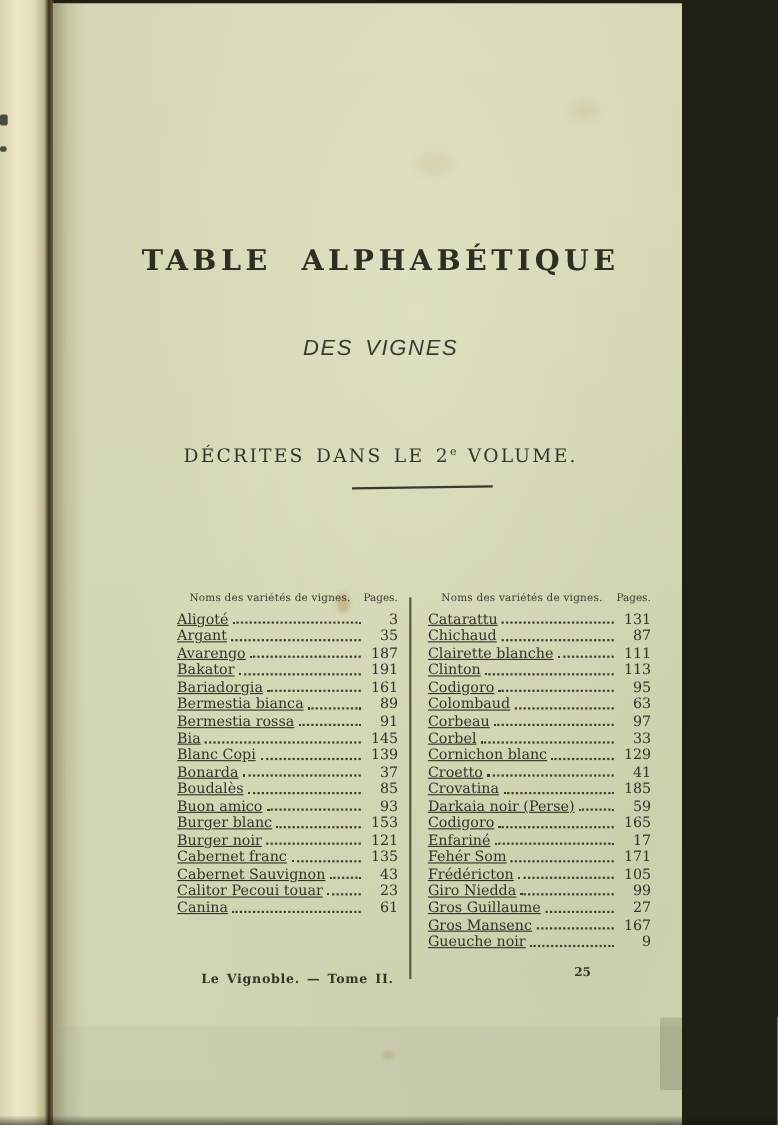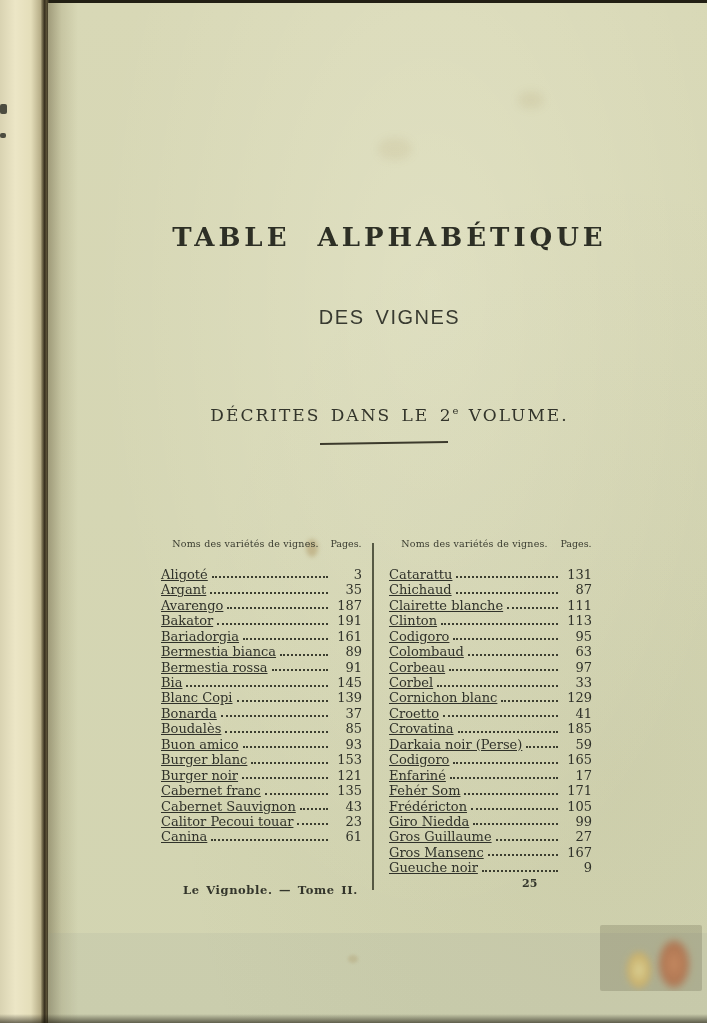--- a/index.html
+++ b/index.html
@@ -30,21 +30,21 @@
   .edge-fragment-2 { top:133px; width:6px; height:5px; }
 
   .page-crease {
     position:absolute; left:41px; top:0; width:8px; height:1023px;
     background:linear-gradient(90deg, rgba(60,52,30,.1), #3c3422 45%, #5a5136 70%, rgba(90,80,50,.2));
     z-index:3;
   }
 
   
   .book-page {
-    position:absolute; left:48px; top:3px; width:659px; height:1020px;
+    position:absolute; left:48px; top:3px; width:572px; height:1020px;
     background:
       radial-gradient(ellipse at 58% 28%, rgba(255,255,238,.22), transparent 62%),
       radial-gradient(ellipse at 85% 75%, rgba(120,118,80,.07), transparent 55%),
       linear-gradient(#d8d8b6, #d2d4b1);
     z-index:4; overflow:hidden;
     color:#32342a;
     padding-left:28px;
   }
   
   .book-page::before {
@@ -83,36 +83,36 @@
   }
 
   
   .heading { position:absolute; left:0; right:0; text-align:center; padding-left:24px; white-space:nowrap; }
   .main-title {
     top:219px; font-size:26px; font-weight:700; letter-spacing:4px; word-spacing:14px;
     color:#2d2f25;
   }
   .subtitle {
     top:303px; font-family:"Liberation Sans", sans-serif; font-size:20px;
-    letter-spacing:1.5px; word-spacing:4px; color:#383a30; font-weight:400;
+    letter-spacing:1.5px; word-spacing:4px; color:#383a30; font-weight:400;font-style:italic;
   }
   .volume-line {
     top:366px; font-size:17px; letter-spacing:2px; word-spacing:3px; color:#33352b;margin-top:36px;
   }
   .volume-line sup { font-size:10px; vertical-align:super; letter-spacing:0; }
   .title-rule {
     position:absolute; left:272px; top:439px; width:128px; height:2px;
     background:#3c3a2c; transform:rotate(-0.8deg);
   }
 
   
   .index-col { position:absolute; top:535px; font-size:13px; color:#30322a; }
   .index-col-left  { left:113px; width:201px; }
   .index-col-right { left:341px; width:203px; }
-  .col-header { display:flex; align-items:flex-end; font-size:9.5px; color:#3a3c30; margin-bottom:18px; }
+  .col-header { display:flex; align-items:flex-end; font-size:9.5px; color:#3a3c30; margin-bottom:7px; }
   .col-header .h-name  { flex:1; text-align:center; letter-spacing:.2px; }
   .col-header .h-pages { width:32px; text-align:center; }
   .row { display:flex; align-items:flex-end; height:15.45px; line-height:15.45px; white-space:nowrap; }
   .row .vname { flex:0 0 auto;text-decoration:underline; }
   .row .leader { flex:1 1 auto; border-bottom:2px dotted #3b3d2f; margin:0 4px 4px 4px; min-width:6px; }
   .row .pnum { flex:0 0 30px; text-align:right; }
 
   .column-divider {
     position:absolute; left:324px; top:540px; width:2px; height:347px;
     background:#40422f; opacity:.85;

